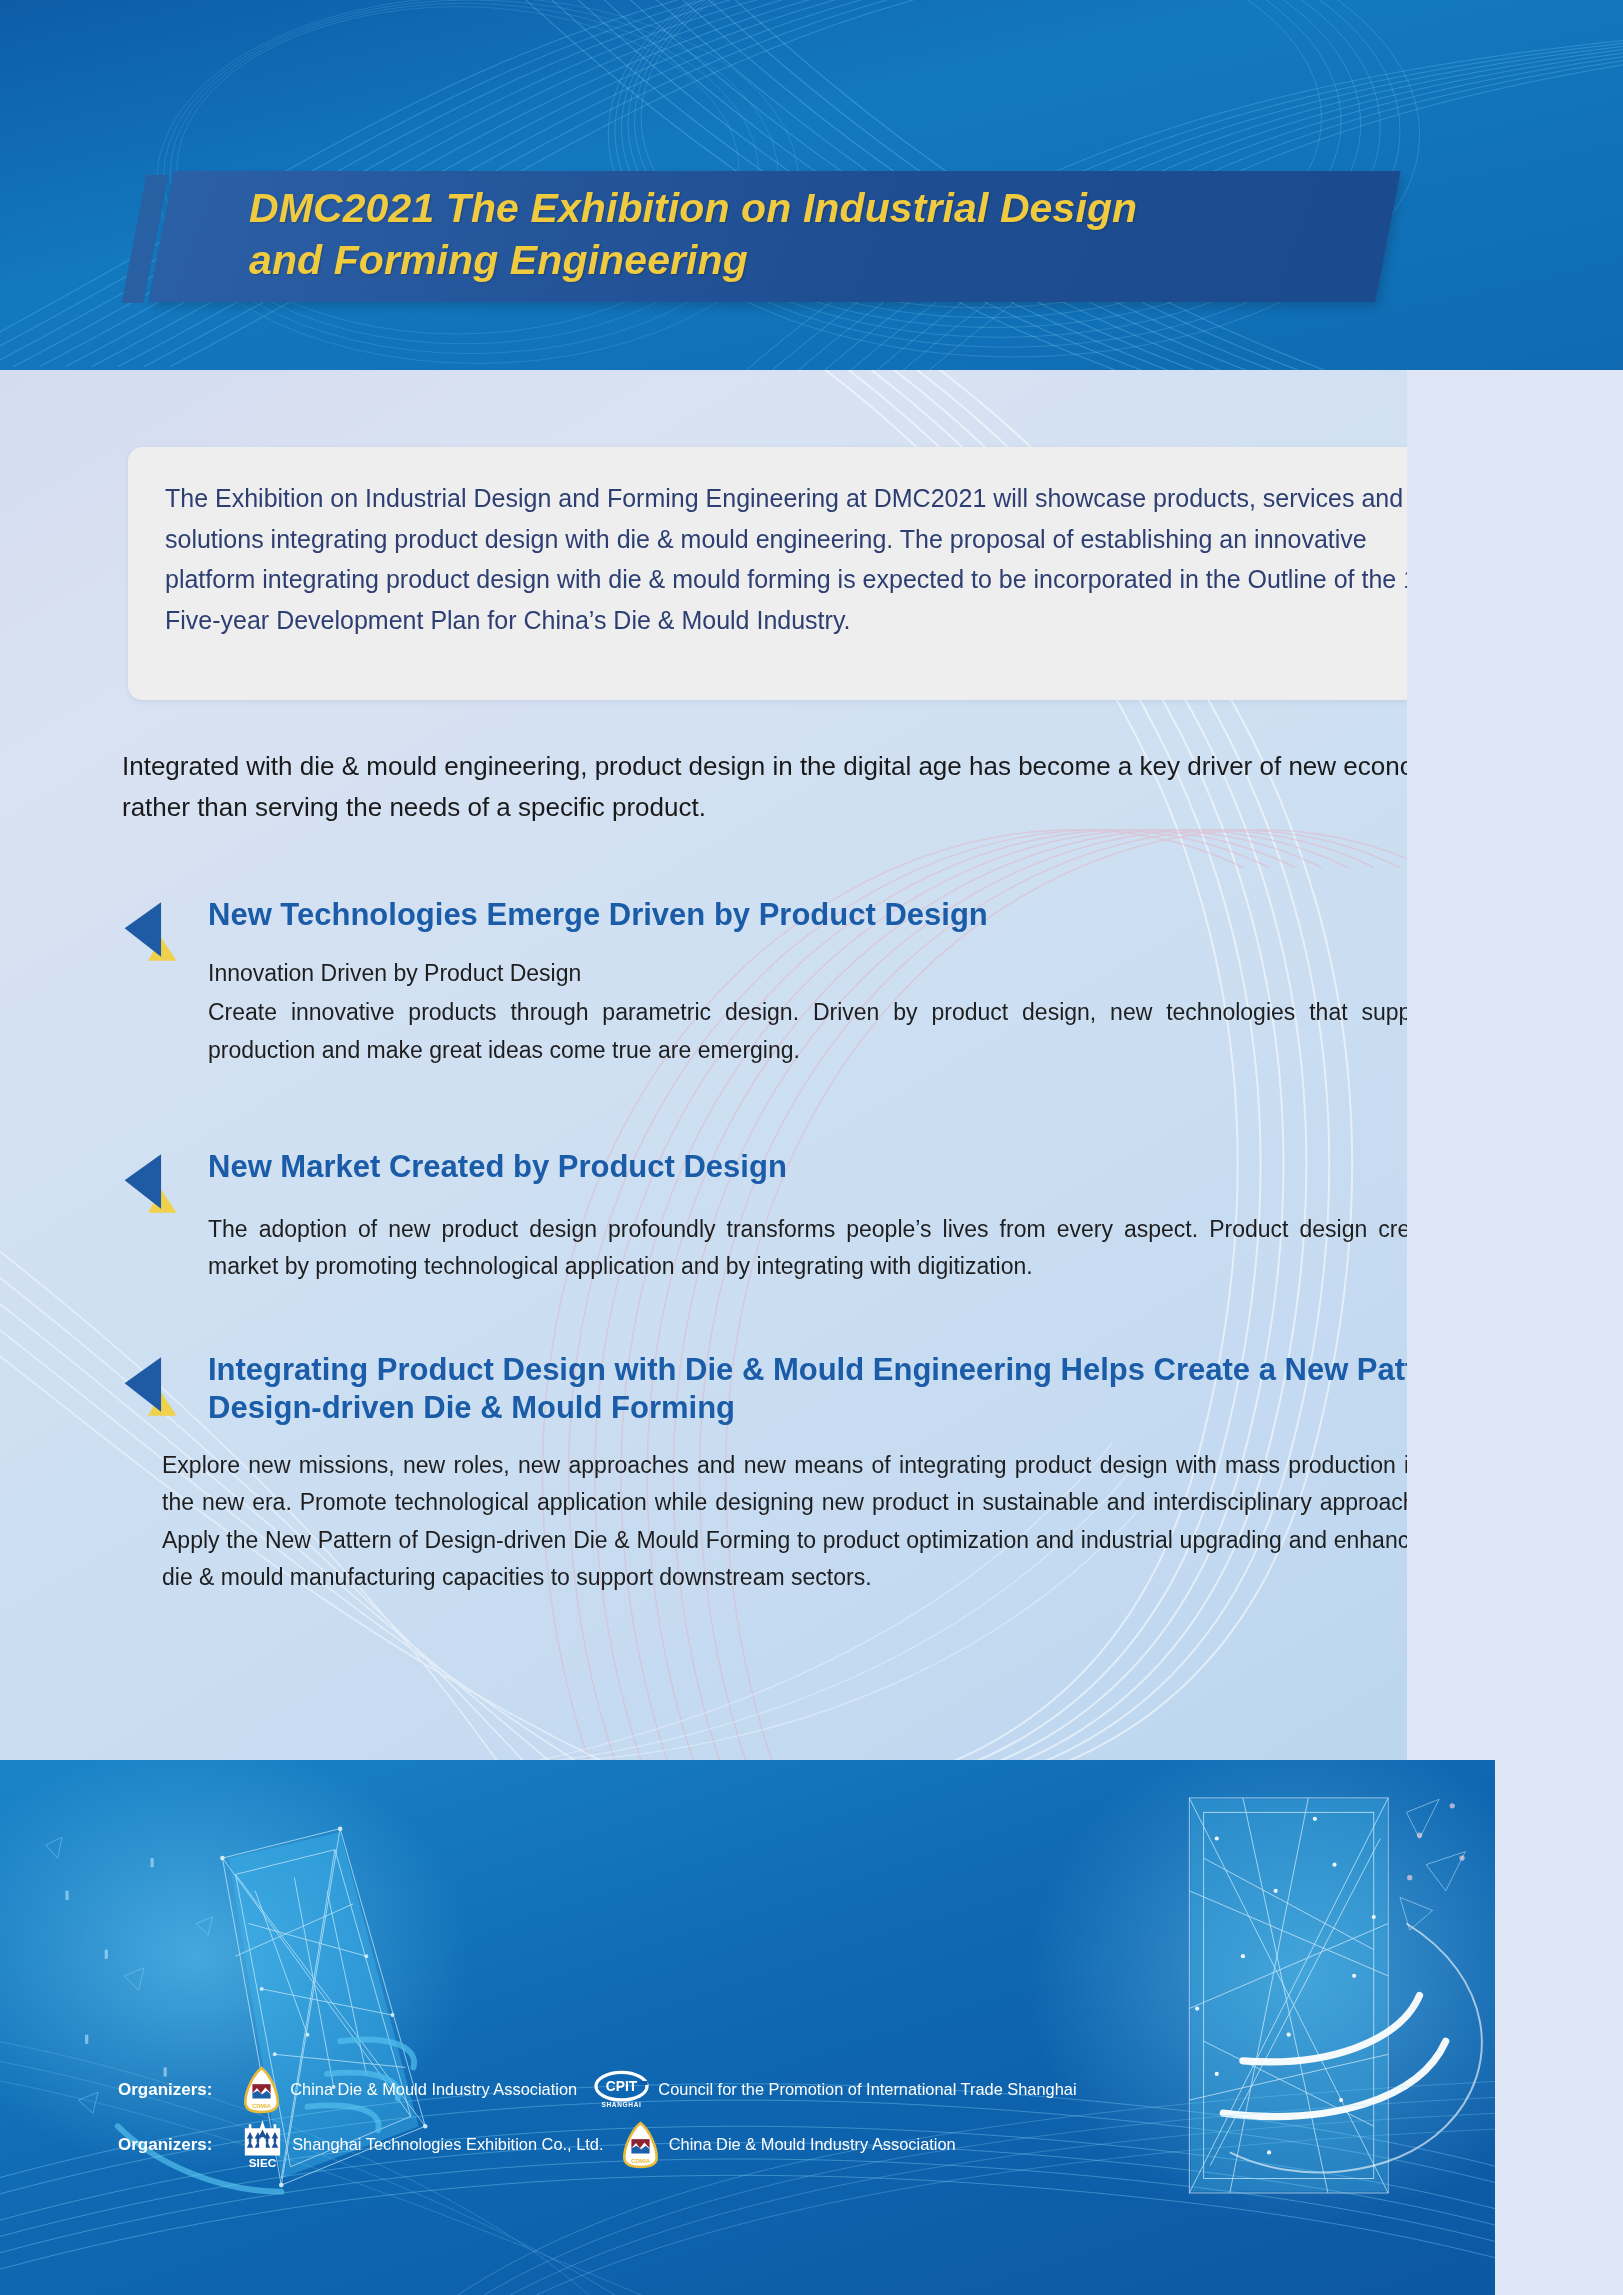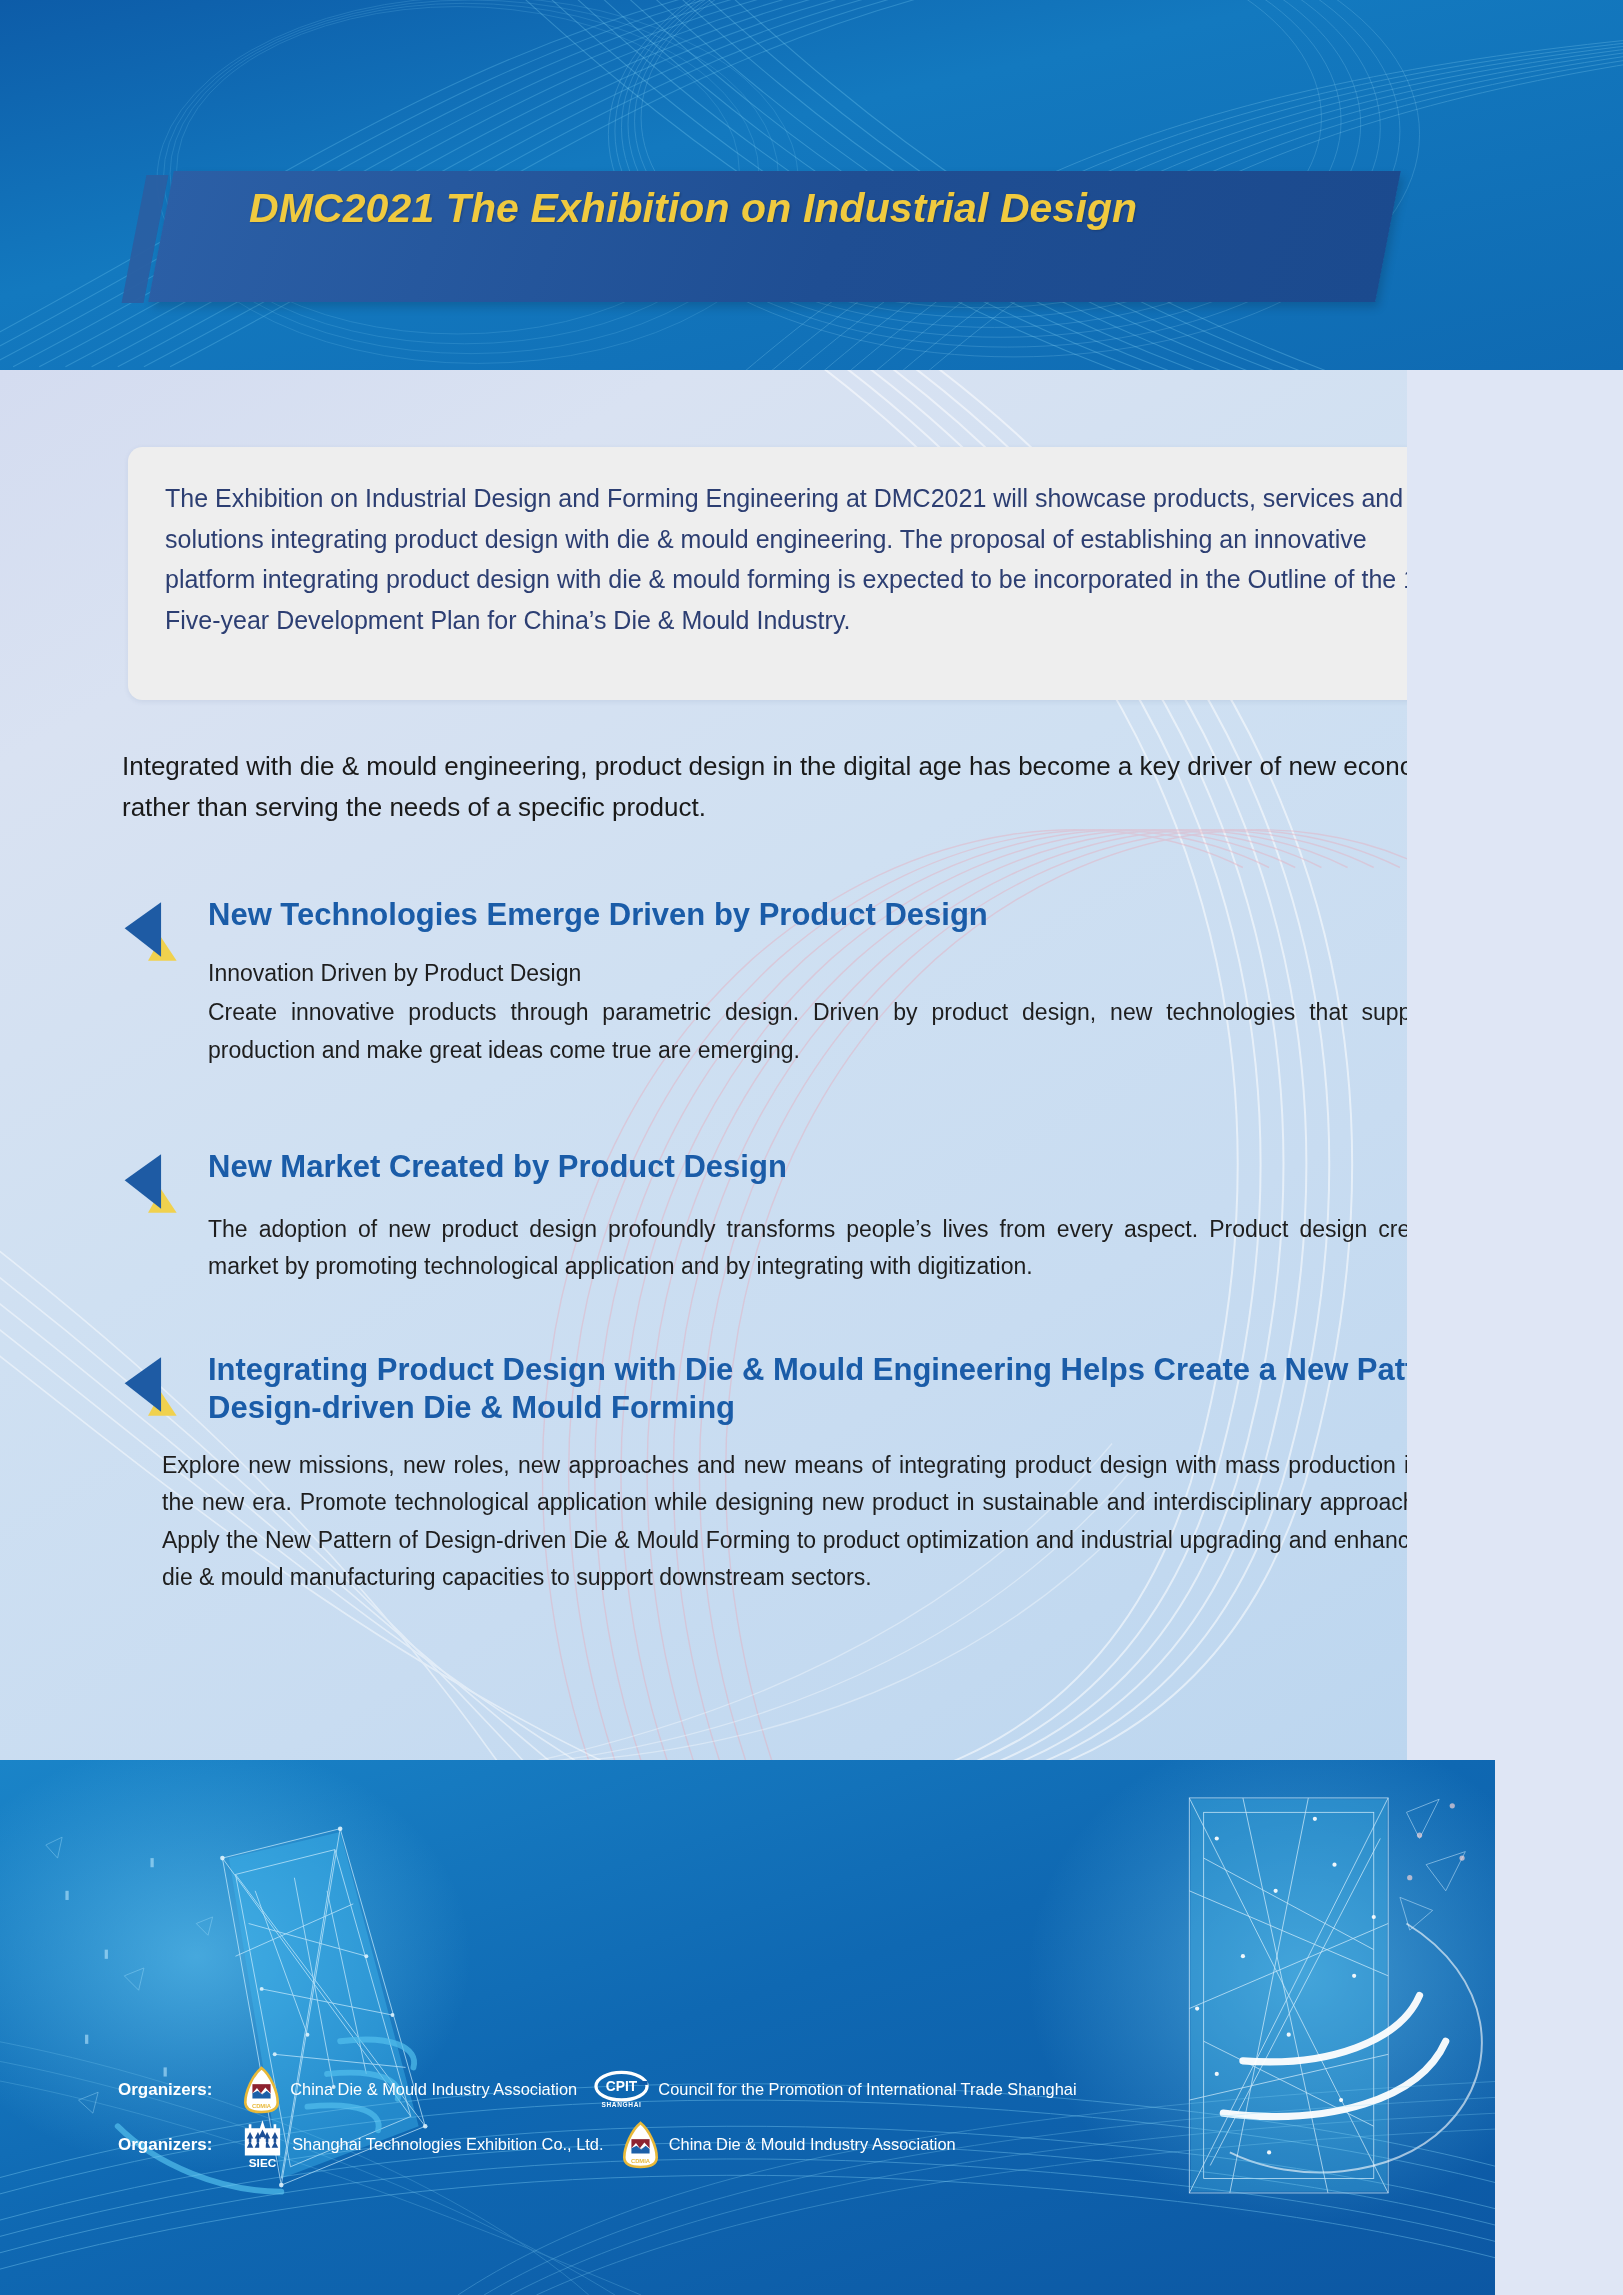--- a/index.html
+++ b/index.html
@@ -285,20 +285,21 @@
         <ellipse cx="710" cy="265" rx="450" ry="260"></ellipse>
         <ellipse cx="720" cy="270" rx="470" ry="270"></ellipse>
         <ellipse cx="730" cy="275" rx="490" ry="280"></ellipse>
       </g>
     </svg>
 
     <div class="title-accent"></div>
     <div class="title-plate"></div>
     <div class="title-text-wrap">
       <div class="title-text">DMC2021 The Exhibition on Industrial Design</div>
+      <div class="title-text">and Forming Engineering</div>
     </div>
   </div>
 
   <div class="body-area">
     <svg class="body-decor" viewBox="0 0 2481 2125" preserveAspectRatio="none">
       <g stroke="#ffffff" stroke-width="3" fill="none" opacity="0.55">
         <path d="M1180,-60 C1700,300 2050,900 1820,1700 C1700,2080 1400,2200 1100,2180"></path>
         <path d="M1215,-60 C1735,300 2085,900 1855,1700 C1735,2080 1435,2200 1135,2180"></path>
         <path d="M1250,-60 C1770,300 2120,900 1890,1700 C1770,2080 1470,2200 1170,2180"></path>
         <path d="M1285,-60 C1805,300 2155,900 1925,1700 C1805,2080 1505,2200 1205,2180"></path>

